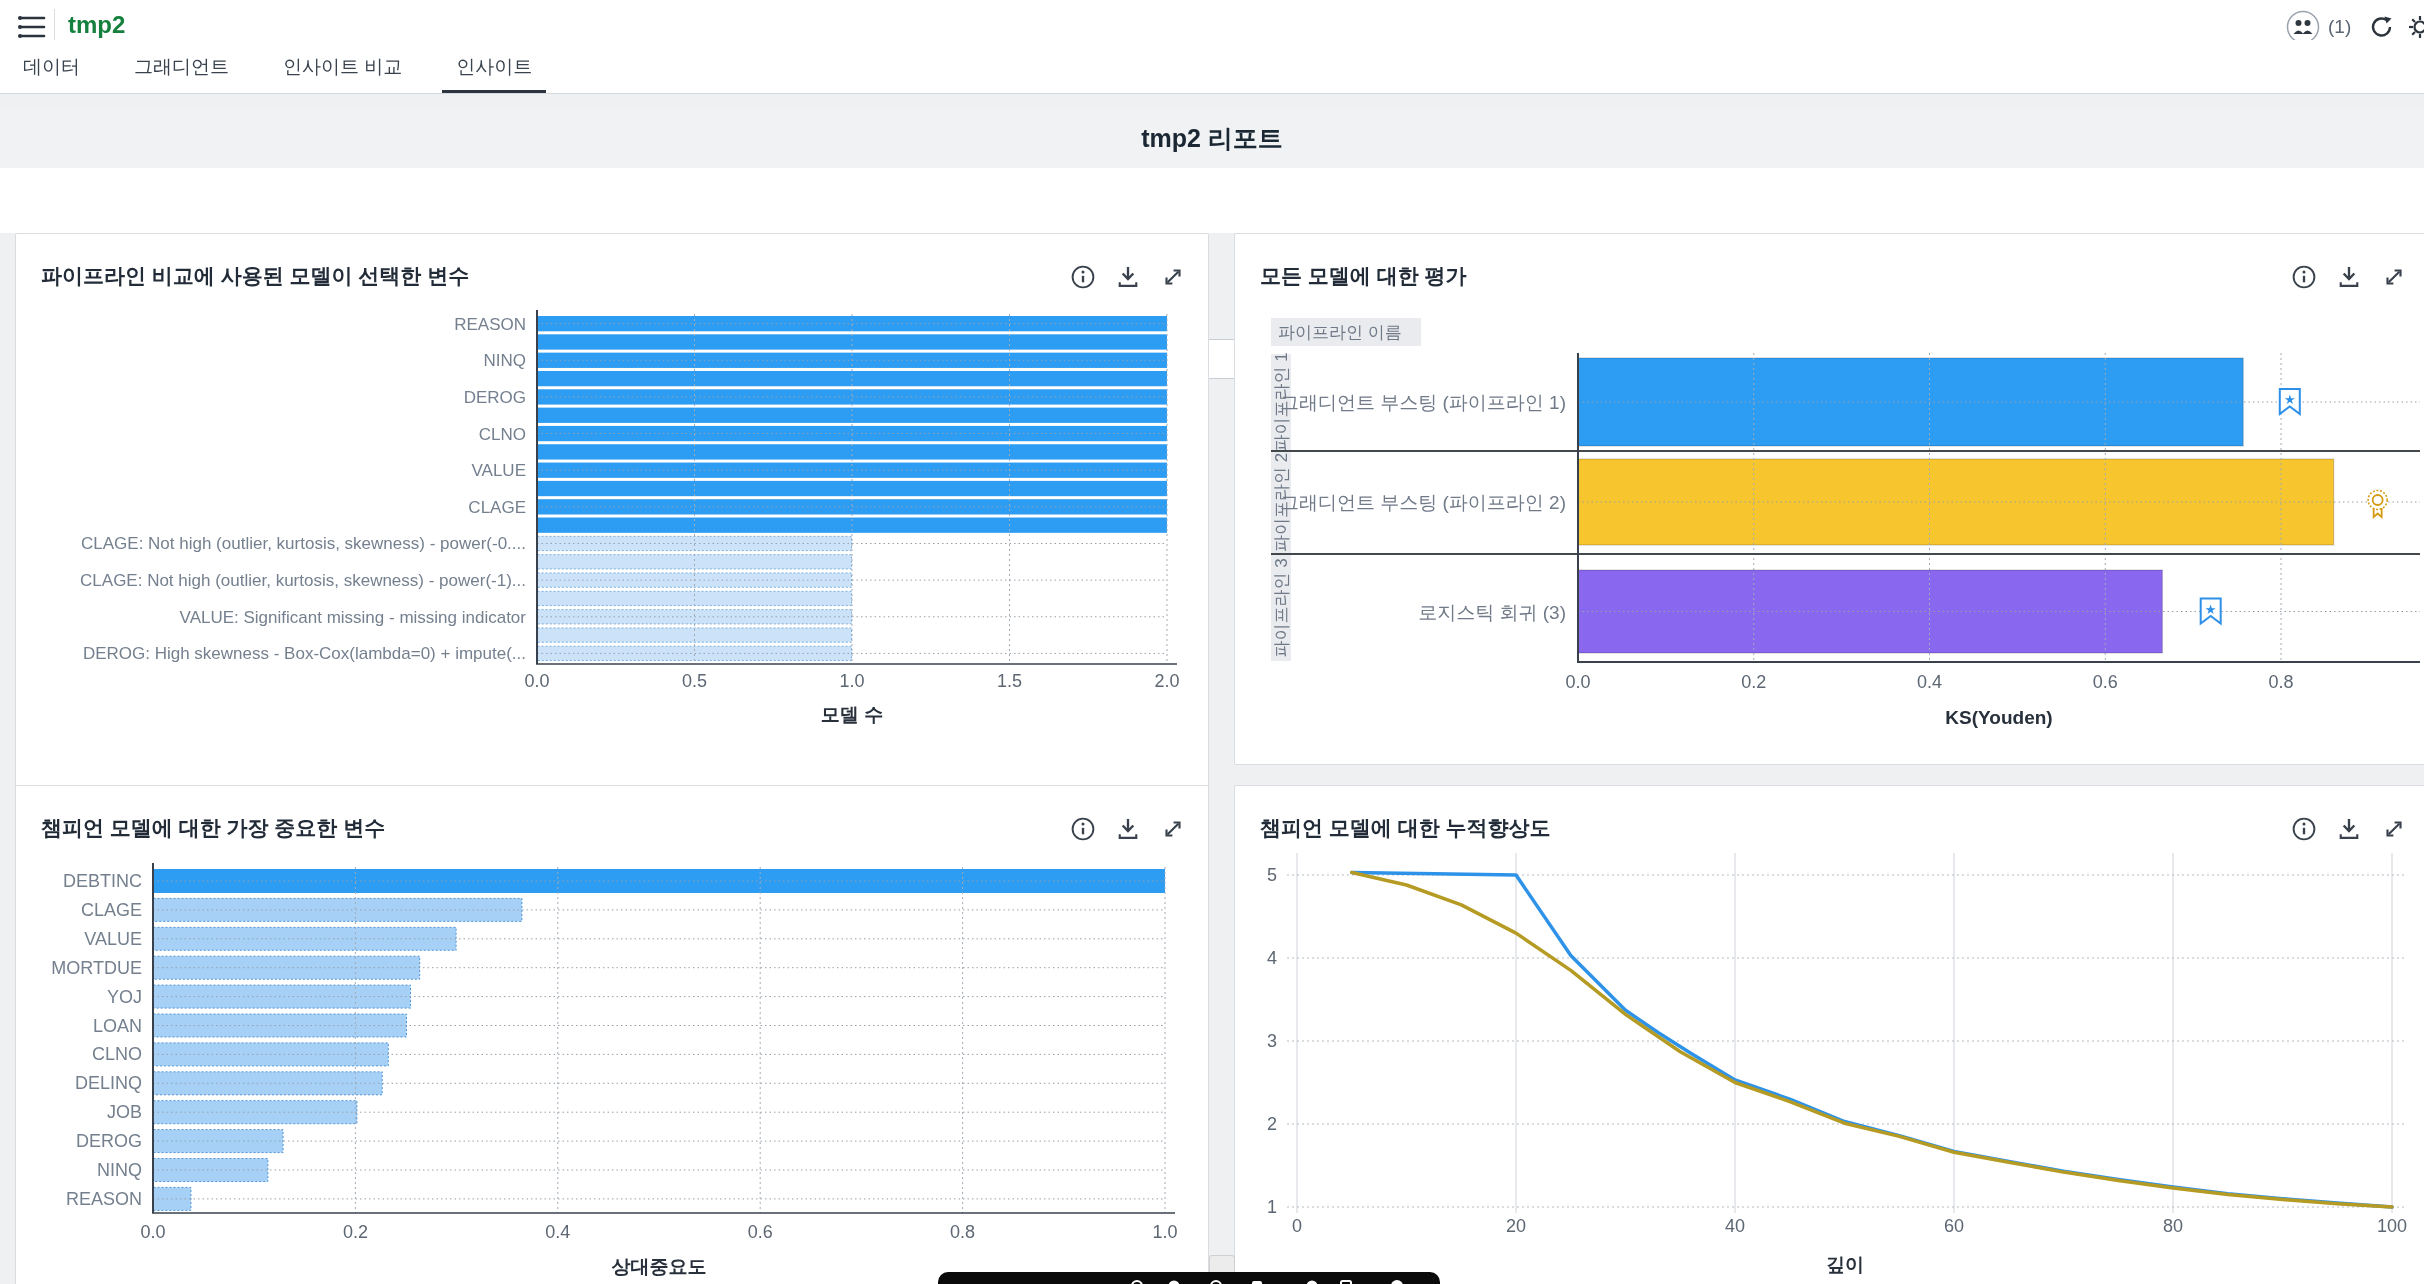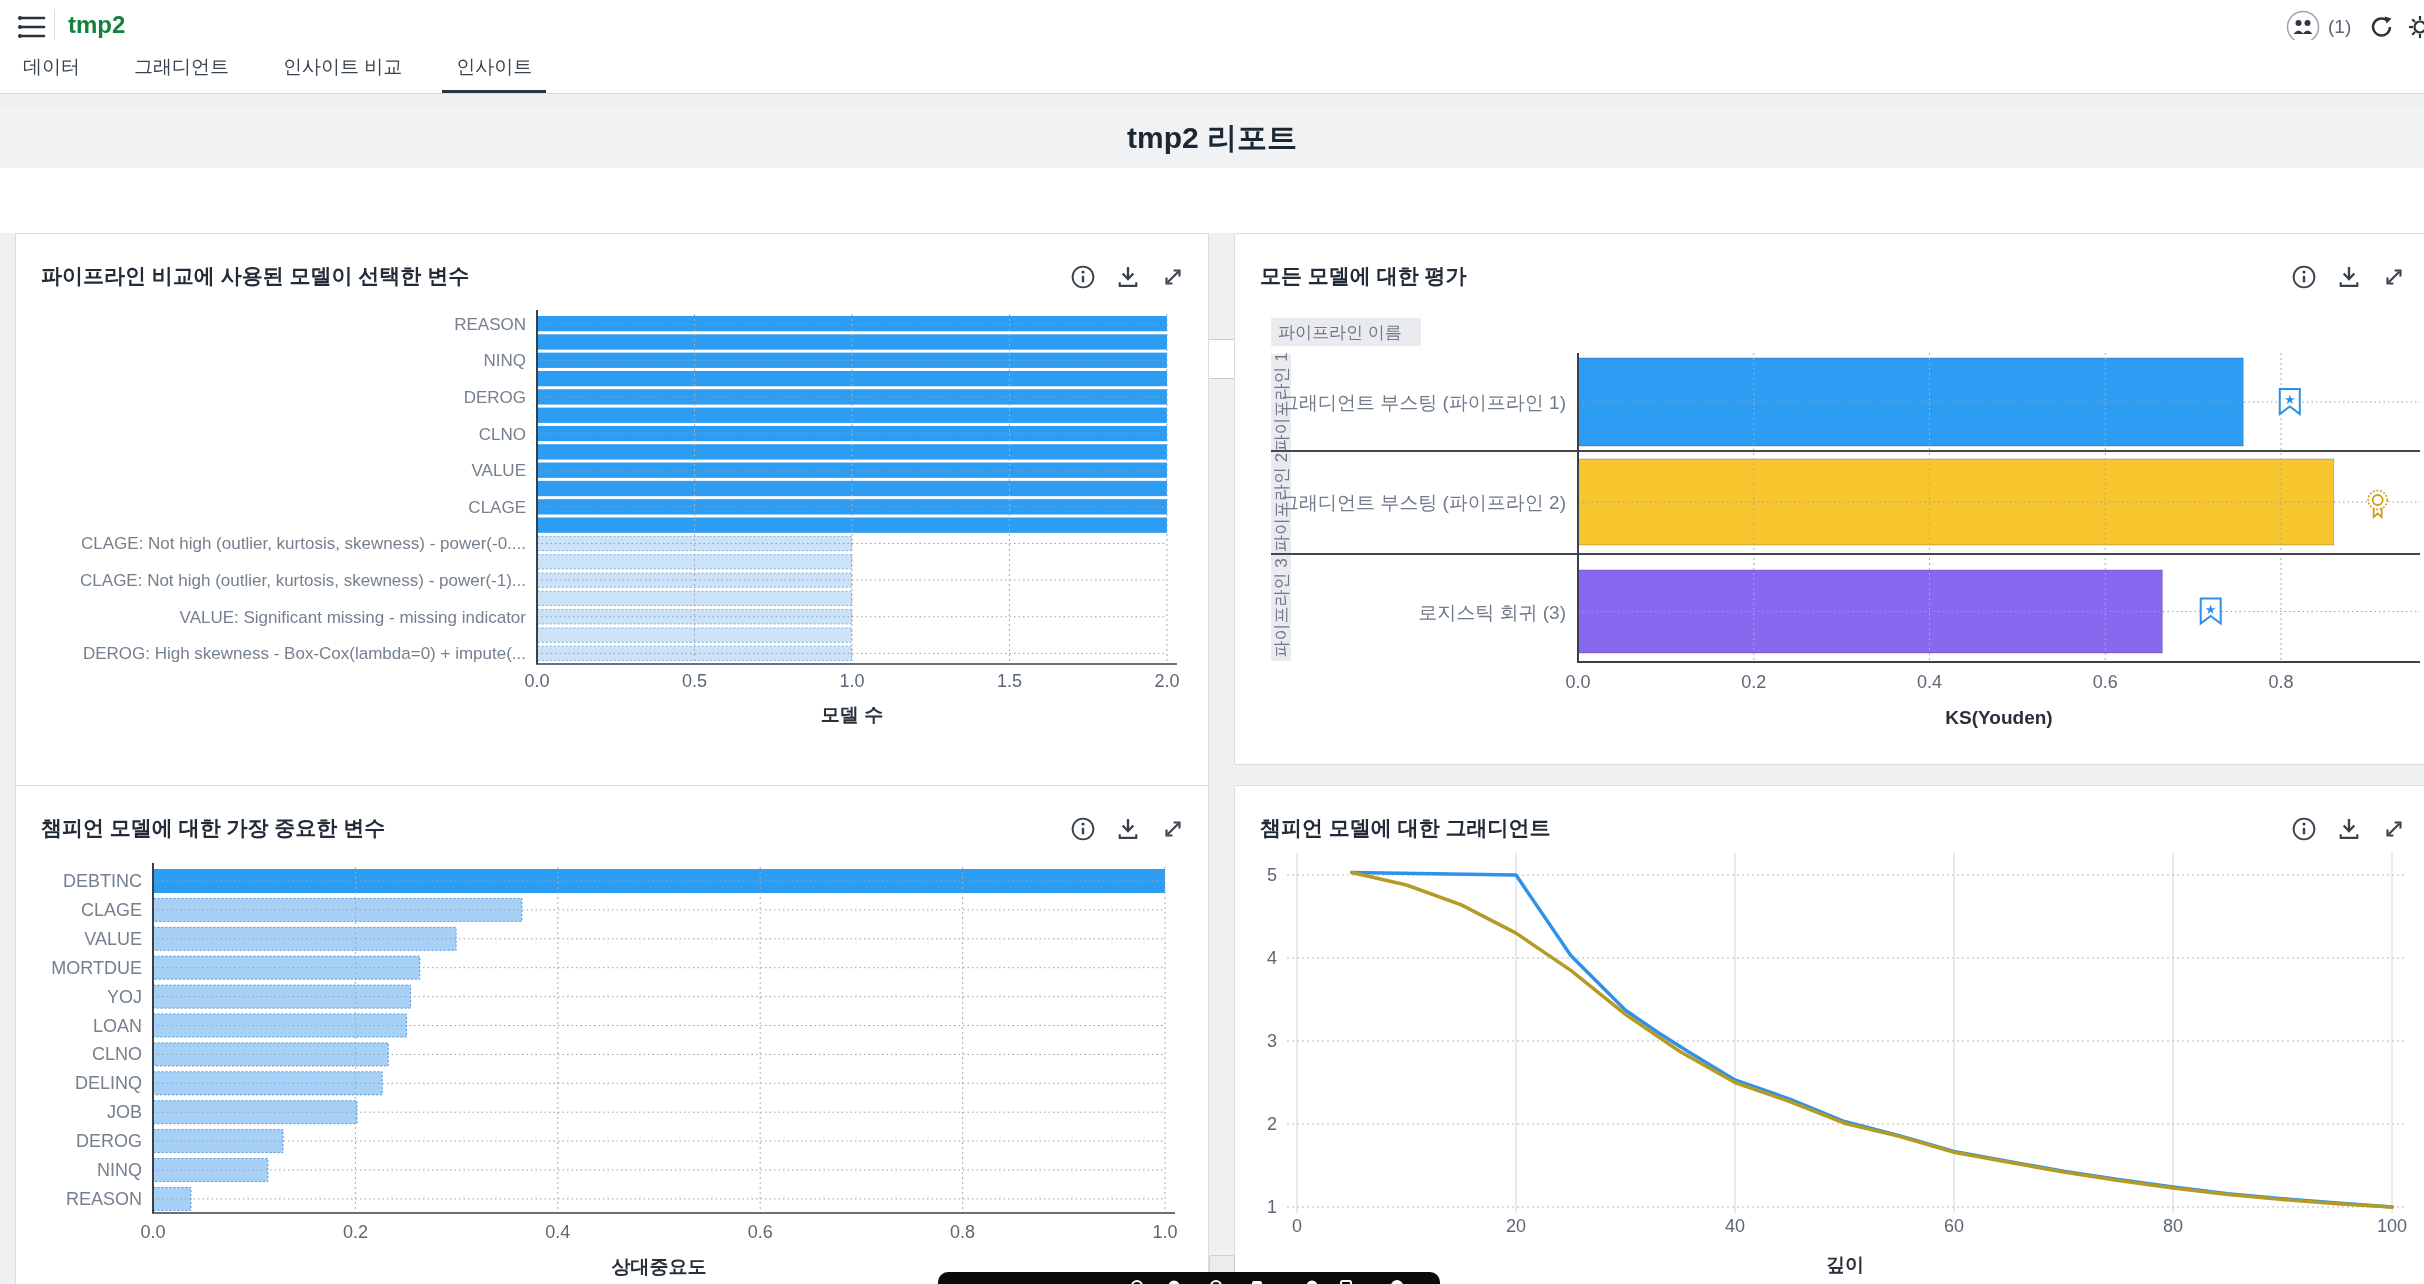--- a/index.html
+++ b/index.html
@@ -21,21 +21,21 @@
   
   .tabbar{position:absolute;left:0;top:40px;width:100%;height:54px;background:#fff;
     border-bottom:1px solid #d6dade;display:flex;align-items:stretch;padding-left:9px;box-sizing:border-box;}
   .tab{border:none;background:none;font-family:inherit;font-size:19px;color:#39434e;
     padding:0 14px;margin-right:26px;cursor:pointer;position:relative;}
   .tab.active{font-weight:400;}
   .tab.active::after{content:"";position:absolute;left:0;right:0;bottom:0;height:3px;background:#2b343f;}
   
   .title-band{position:absolute;left:0;top:108px;width:100%;height:60px;background:#f0f2f3;
     display:flex;align-items:center;justify-content:center;}
-  .report-title{font-size:30px;font-weight:700;color:#1b2733;}
+  .report-title{font-size:25px;font-weight:700;color:#1b2733;}
   .white-strip{position:absolute;left:0;top:168px;width:100%;height:65px;background:#fff;}
   .partial-panel{position:absolute;left:1190px;top:171px;width:1240px;height:38px;background:#fff;
     border:1px solid #c8ced5;}
   
   .card{position:absolute;background:#fff;border:1px solid #d9dde2;border-radius:2px;box-sizing:border-box;}
   #card0{left:15px;top:233px;width:1194px;height:560px;}
   #card1{left:1234px;top:233px;width:1196px;height:532px;}
   #card2{left:15px;top:785px;width:1194px;height:520px;}
   #card3{left:1234px;top:785px;width:1196px;height:520px;}
   .card-title{position:absolute;left:25px;top:28px;font-size:21px;font-weight:700;color:#222c38;margin:0;}
@@ -327,21 +327,21 @@
       <text x="339.4" y="452" text-anchor="middle" font-size="18" fill="#5d6773">0.2</text>
       <text x="541.8" y="452" text-anchor="middle" font-size="18" fill="#5d6773">0.4</text>
       <text x="744.1999999999999" y="452" text-anchor="middle" font-size="18" fill="#5d6773">0.6</text>
       <text x="946.6" y="452" text-anchor="middle" font-size="18" fill="#5d6773">0.8</text>
       <text x="1149" y="452" text-anchor="middle" font-size="18" fill="#5d6773">1.0</text>
       <text x="643" y="487" text-anchor="middle" font-size="19" font-weight="600" fill="#27303b">상대중요도</text>
     </svg>
 </section>
 
 <section class="card" id="card3">
-  <h2 class="card-title">챔피언 모델에 대한 그래디언트</h2>
+  <h2 class="card-title">챔피언 모델에 대한 누적향상도</h2>
   <div class="card-actions">
     <button class="icon-btn"><svg width="26" height="26" viewBox="0 0 22 22">
           <circle cx="11" cy="11" r="8.8" fill="none" stroke="#39424c" stroke-width="1.6"></circle>
           <line x1="11" y1="10" x2="11" y2="15.5" stroke="#39424c" stroke-width="2"></line>
           <circle cx="11" cy="6.8" r="1.3" fill="#39424c"></circle>
         </svg></button>
     <button class="icon-btn"><svg width="26" height="26" viewBox="0 0 22 22">
           <path d="M11 2.5 V12" stroke="#39424c" stroke-width="2" fill="none"></path>
           <path d="M6.5 8 L11 12.8 L15.5 8" stroke="#39424c" stroke-width="2" fill="none"></path>
           <path d="M4 15.5 V18.5 H18 V15.5" stroke="#39424c" stroke-width="1.8" fill="none"></path>

